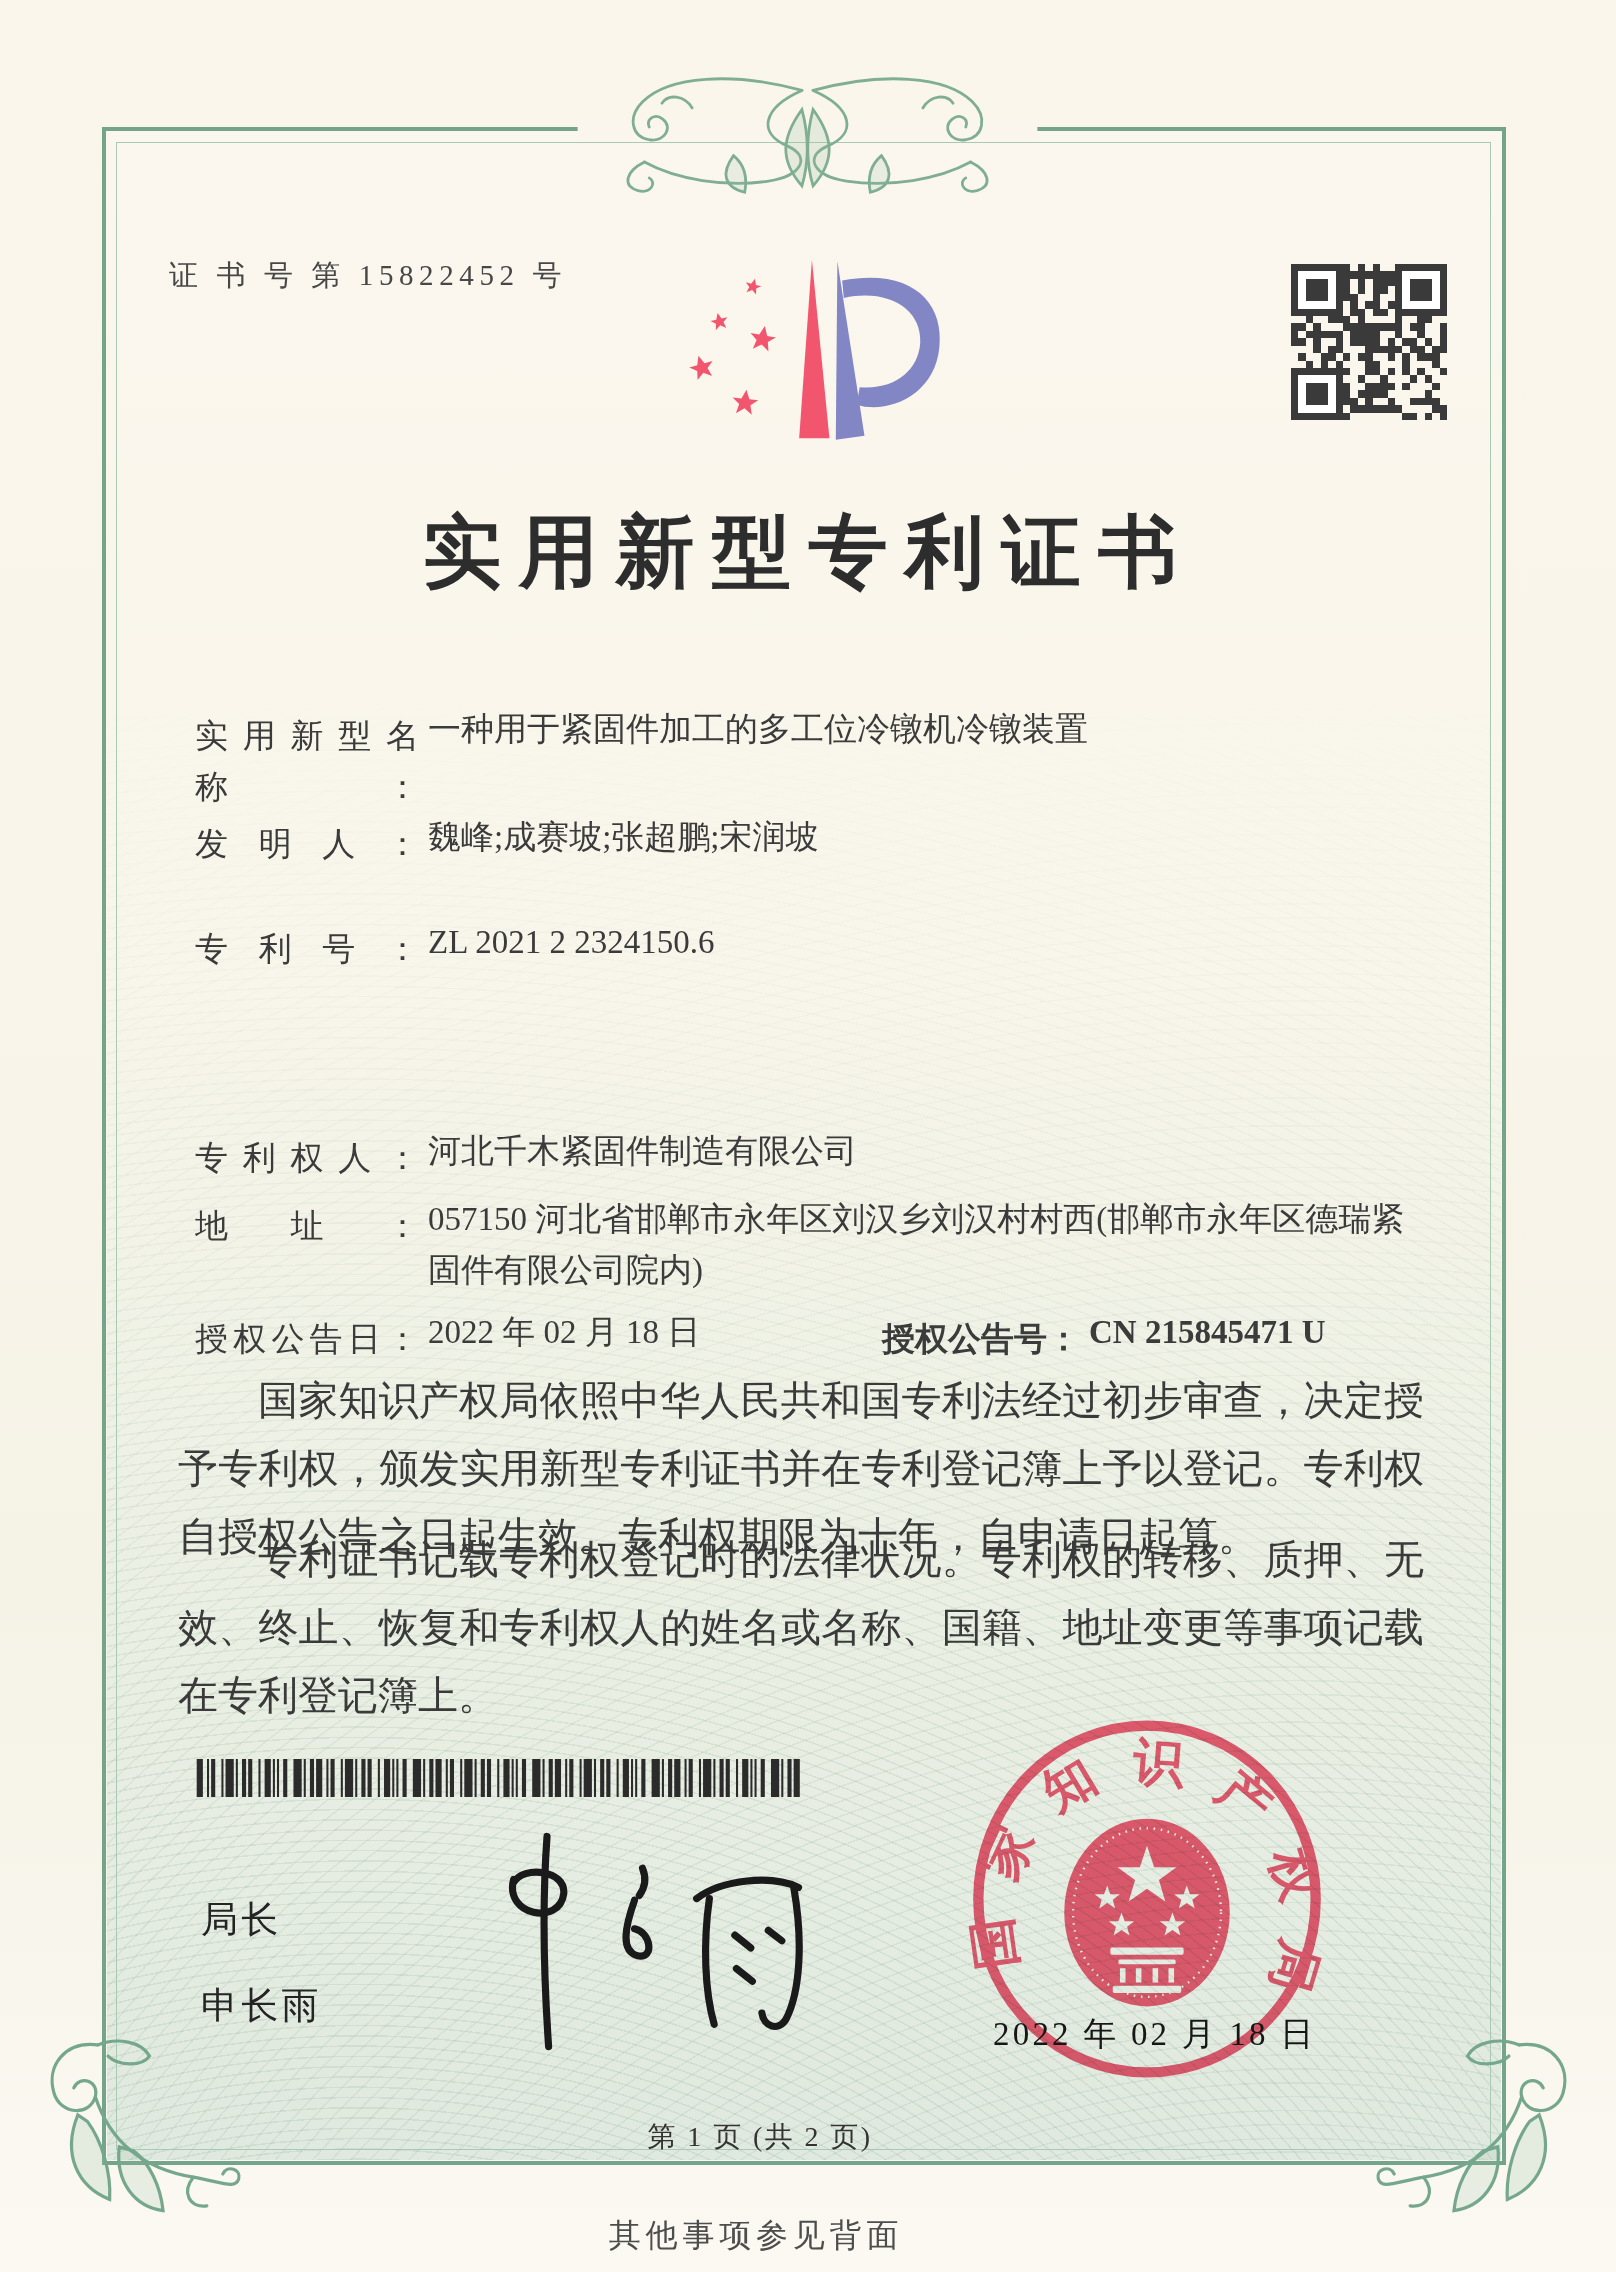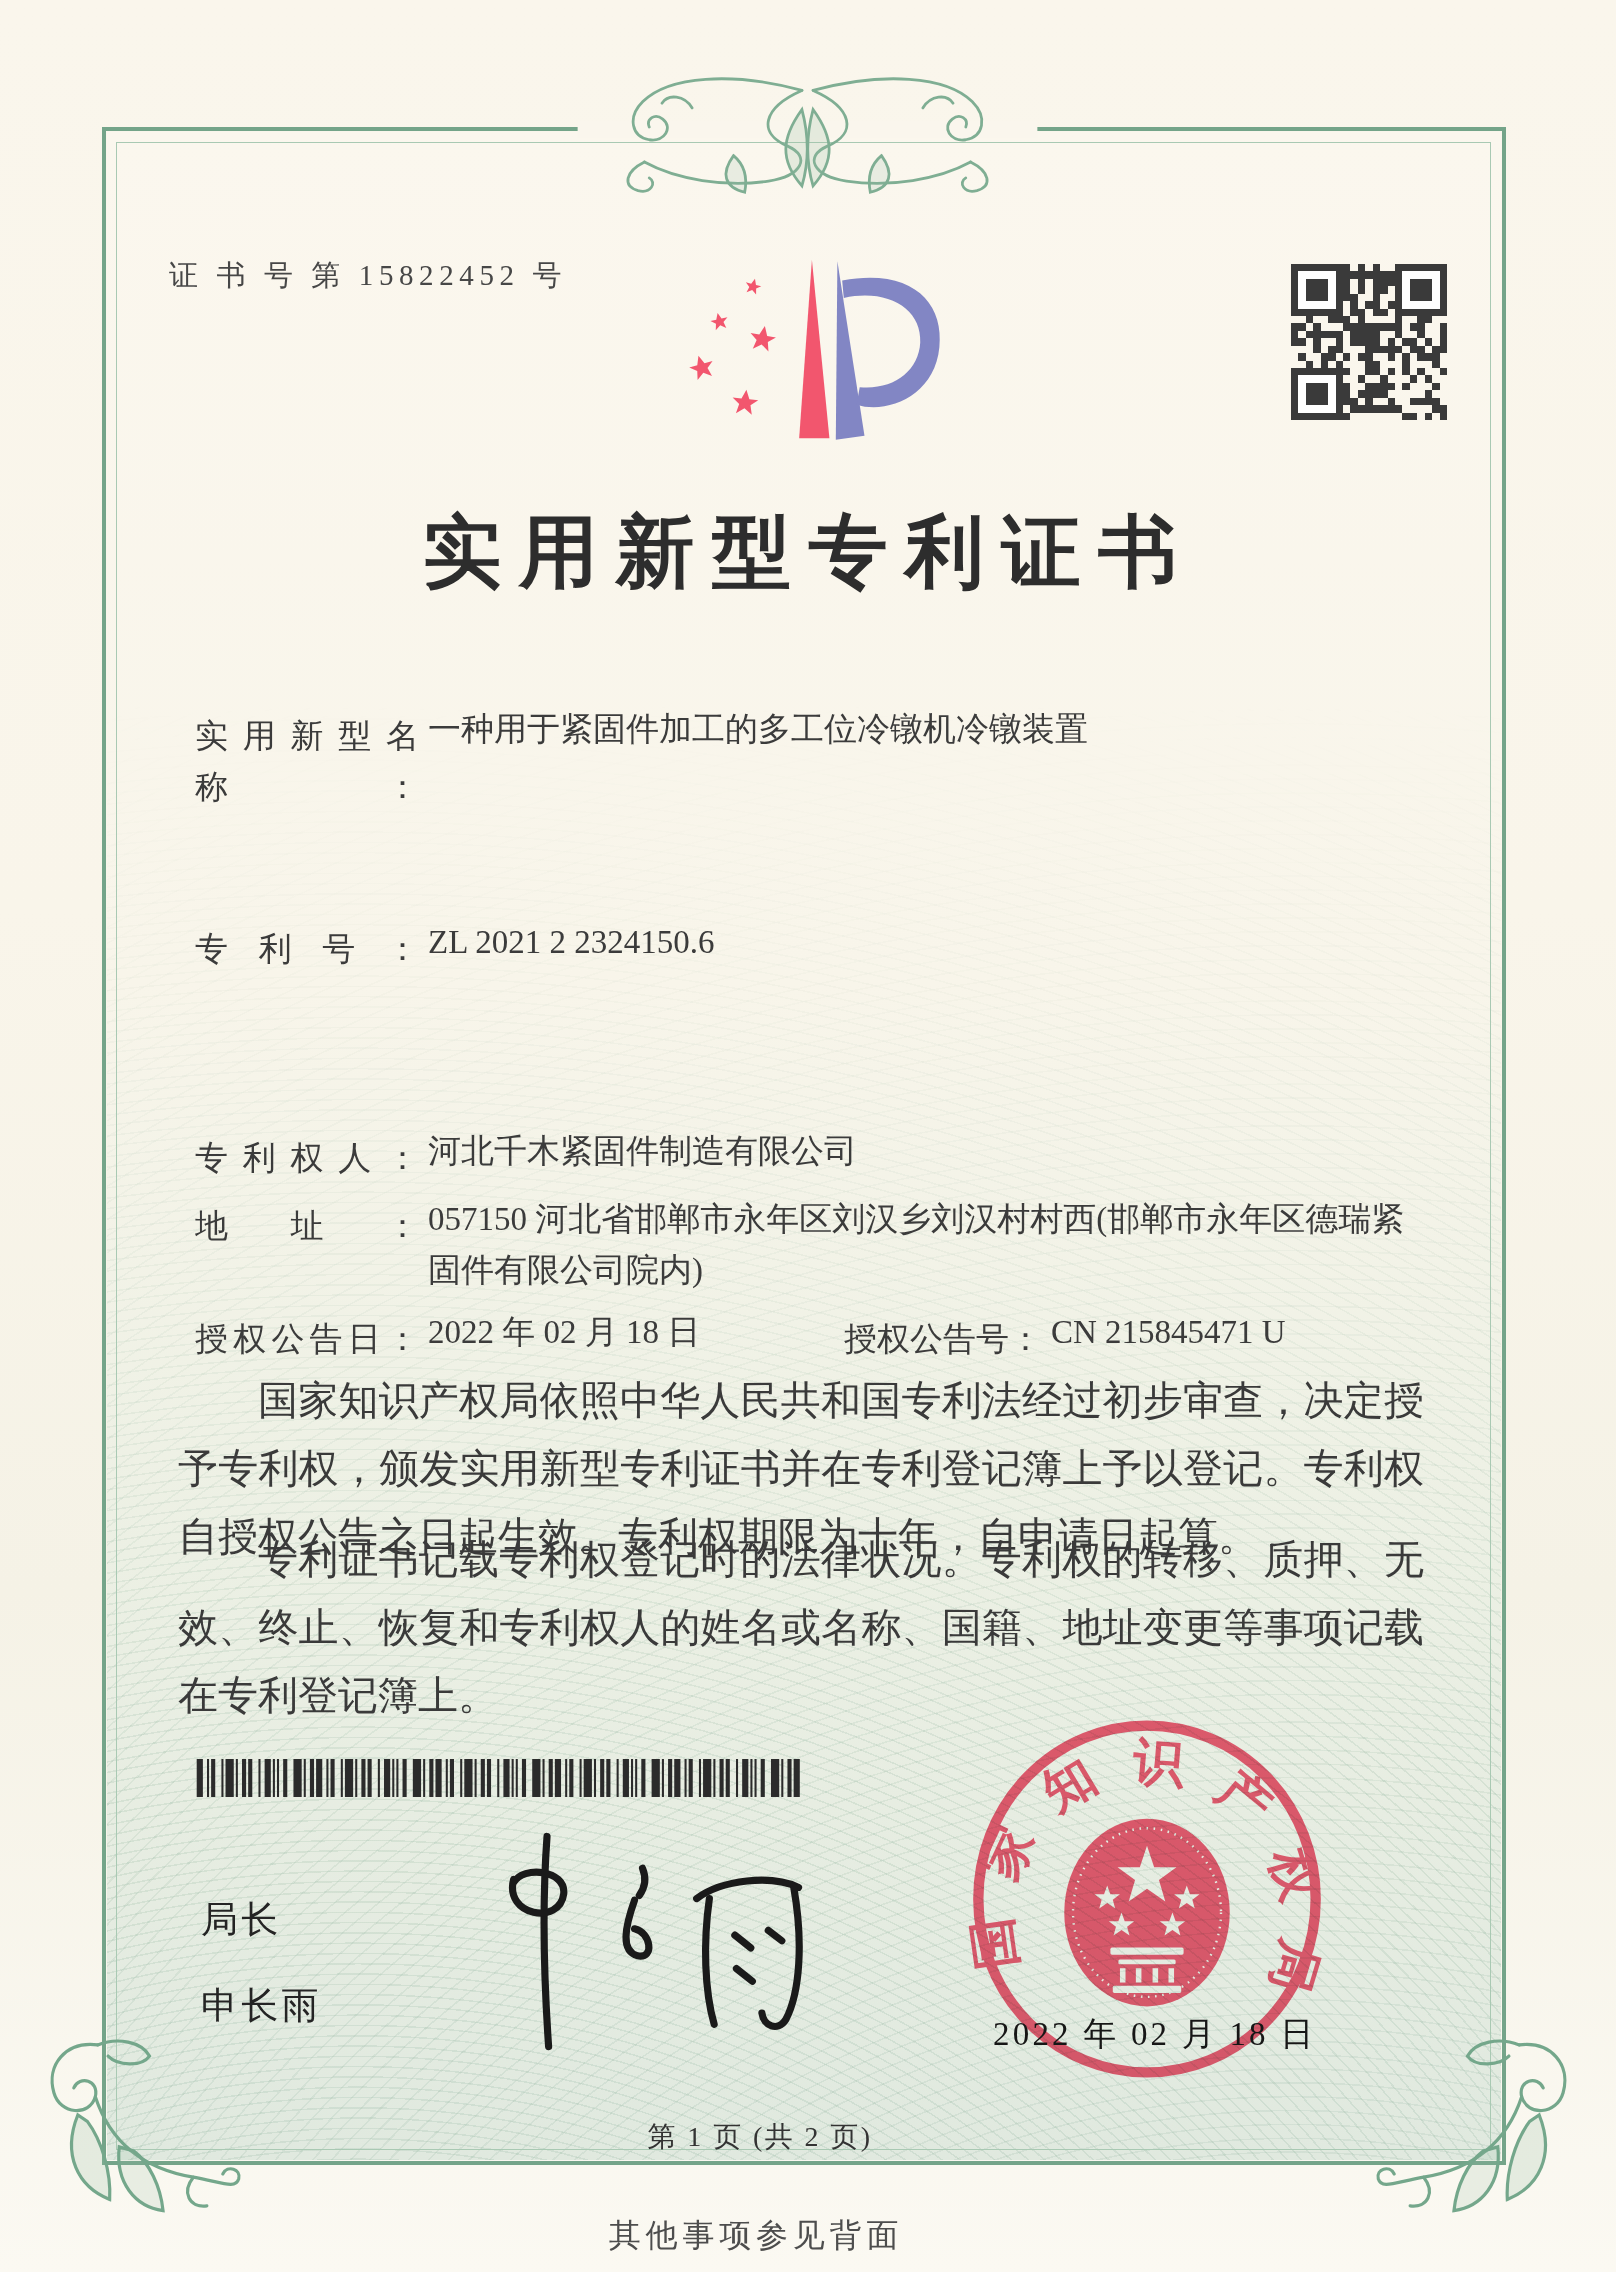--- a/index.html
+++ b/index.html
@@ -27,21 +27,21 @@
   
   .cert-no{position:absolute;left:169px;top:256px;font-size:29px;letter-spacing:5.6px;color:#474747;}
   .logo{position:absolute;left:678px;top:239px;}
   .qr{position:absolute;left:1291px;top:264px;}
   .title{position:absolute;left:0;right:0;top:500px;text-align:center;font-size:79px;font-weight:bold;
          letter-spacing:17.5px;color:#2d2d2d;}
   
   .field{position:absolute;left:195px;right:191px;display:flex;font-size:33px;line-height:1.55;color:#3b3b3b;}
   .flabel{flex:0 0 224px;text-align:justify;text-align-last:justify;margin-top:7px;}
   .fvalue{margin-left:9px;flex:1;}
-  .grant-no{position:absolute;left:649px;top:0;display:flex;}
+  .grant-no{position:absolute;left:687px;top:0;display:flex;font-weight:bold;}
   .grant-no .flabel{flex:0 0 auto;text-align-last:auto;}
   
   .para{position:absolute;left:178px;right:193px;font-size:40px;line-height:1.7;text-align:justify;
         text-indent:2em;color:#3a3a3a;}
   
   .barcode{position:absolute;left:195px;top:1759px;}
   .director-label{position:absolute;left:201px;top:1895px;font-size:37px;color:#242424;
         font-family:"Liberation Sans","DejaVu Sans",sans-serif;letter-spacing:3.2px;}
   .director-name{position:absolute;left:201px;top:1965px;font-size:37px;color:#242424;
         font-family:"Liberation Sans","DejaVu Sans",sans-serif;letter-spacing:3.2px;margin-top:16px;}
@@ -283,20 +283,24 @@
       <rect x="1" y="15" width="5" height="5" fill="#fff"></rect>
       <rect x="2" y="16" width="3" height="3" fill="#3a3a3a"></rect>
     </svg>
 
   <div class="title">实用新型专利证书</div>
 
   <div class="field" style="top:704px">
     <span class="flabel">实用新型名称：</span>
     <span class="fvalue">一种用于紧固件加工的多工位冷镦机冷镦装置</span>
   </div>
+  <div class="field" style="top:812px">
+    <span class="flabel">发明人：</span>
+    <span class="fvalue">魏峰;成赛坡;张超鹏;宋润坡</span>
+  </div>
   <div class="field" style="top:917px">
     <span class="flabel">专利号：</span>
     <span class="fvalue">ZL 2021 2 2324150.6</span>
   </div>
   <div class="field" style="top:1126px">
     <span class="flabel">专利权人：</span>
     <span class="fvalue">河北千木紧固件制造有限公司</span>
   </div>
   <div class="field" style="top:1194px">
     <span class="flabel">地址：</span>

